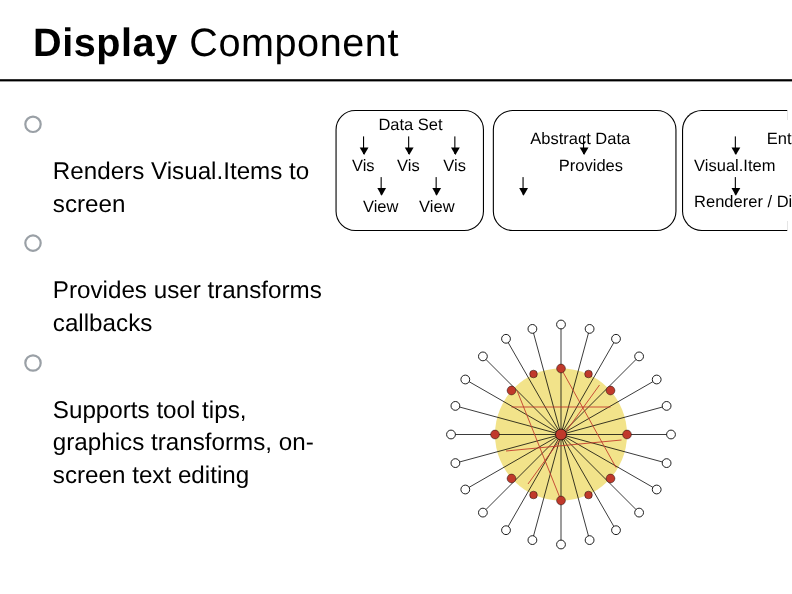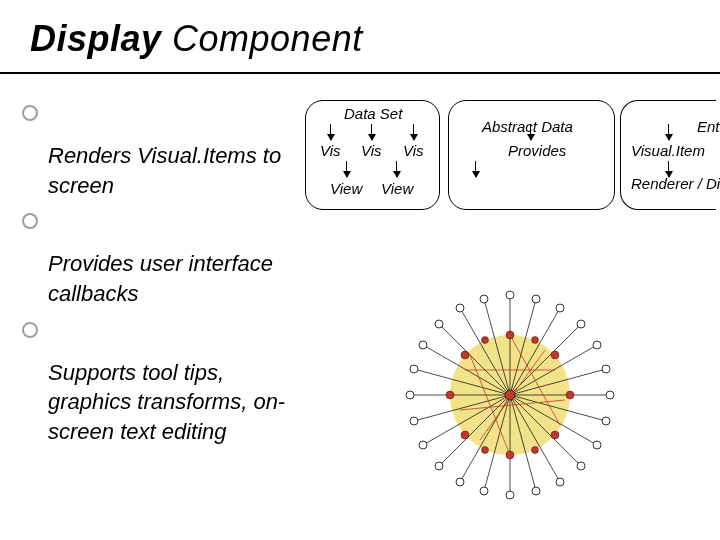--- a/index.html
+++ b/index.html
@@ -10,21 +10,20 @@
     background: #fff;
     font-family: Arial, Helvetica, sans-serif;
     color: #000;
     overflow: hidden;
   }
   .slide {
     position: relative;
     width: 720px;
     height: 384px;
     box-sizing: border-box;
-    font-style: italic;
   }
   .title {
     position: absolute;
     left: 30px;
     top: 18px;
     font-size: 36px;
     font-weight: 400;
     letter-spacing: 0.5px;
   }
   .title .bold { font-weight: 700; }
@@ -119,21 +118,21 @@
   </div>
   <div class="rule"></div>
 
   <div class="bullets">
     <div class="bullet-row">
       <div class="dot"></div>
       <div class="bullet-text">Renders Visual.Items to screen</div>
     </div>
     <div class="bullet-row">
       <div class="dot"></div>
-      <div class="bullet-text">Provides user interface callbacks</div>
+      <div class="bullet-text">Provides user transforms callbacks</div>
     </div>
     <div class="bullet-row">
       <div class="dot"></div>
       <div class="bullet-text">Supports tool tips, graphics transforms, on-screen text editing</div>
     </div>
   </div>
 
   <div class="blk blkA"></div>
   <div class="lbl" style="left:344px; top:105px;">Data Set</div>
   <div class="arrow" style="left:330px; top:124px; height:16px;"></div>

